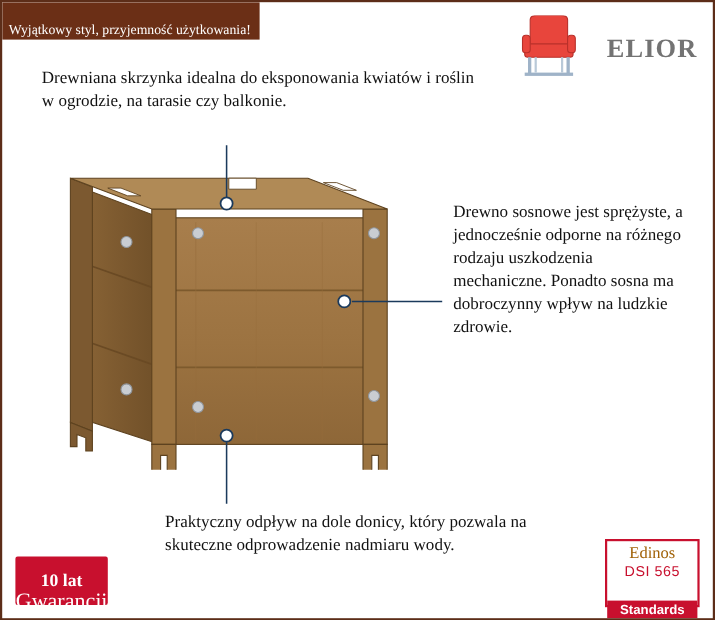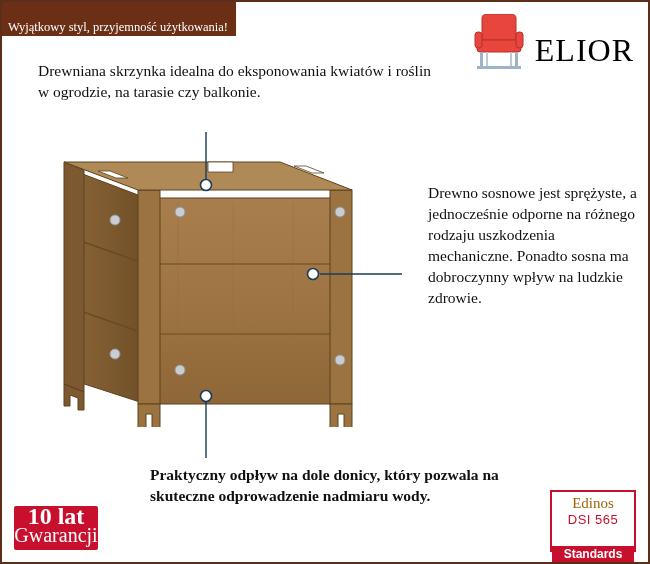--- a/index.html
+++ b/index.html
@@ -45,44 +45,44 @@
     right: 14px;
     top: 12px;
     width: 190px;
     height: 62px;
   }
   .logo-text {
     position: absolute;
     right: 0;
     top: 18px;
     font-family: "Liberation Serif", serif;
-    font-size: 32px;
+    font-size: 24px;
     letter-spacing: 1px;
-    color: #000000;
-    font-weight: normal;
+    color: #737373;
+    font-weight: bold;
   }
   .chair {
     position: absolute;
     left: 28px;
     top: 0;
     width: 54px;
     height: 58px;
   }
 
   
   .callout {
     position: absolute;
     font-family: "Liberation Serif", serif;
     font-size: 15.5px;
     line-height: 21px;
     color: #111111;
   }
   #callout-top    { left: 36px;  top: 58px;  width: 400px; }
-  #callout-right  { left: 426px; top: 180px; width: 215px; }
-  #callout-bottom { left: 148px; top: 462px; width: 360px; font-weight: bold; }
+  #callout-right  { left: 410px; top: 180px; width: 215px; }
+  #callout-bottom { left: 148px; top: 462px; width: 360px; }
 
   
   .leader-svg {
     position: absolute;
     left: 0;
     top: 0;
     width: 650px;
     height: 564px;
     pointer-events: none;
   }
@@ -104,24 +104,24 @@
     width: 84px;
     height: 44px;
     background: #c8102e;
     color: #ffffff;
     border-radius: 2px;
     text-align: center;
     font-family: "Liberation Serif", serif;
   }
   .warranty .w-line1 {
     display: block;
-    font-size: 24px;
+    font-size: 16px;
     font-weight: bold;
     line-height: 21px;
-    padding-top: 0;
+    padding-top: 12px;
   }
   .warranty .w-line2 {
     display: block;
     font-size: 20px;
     line-height: 16px;
   }
 
   
   .edinos {
     position: absolute;

